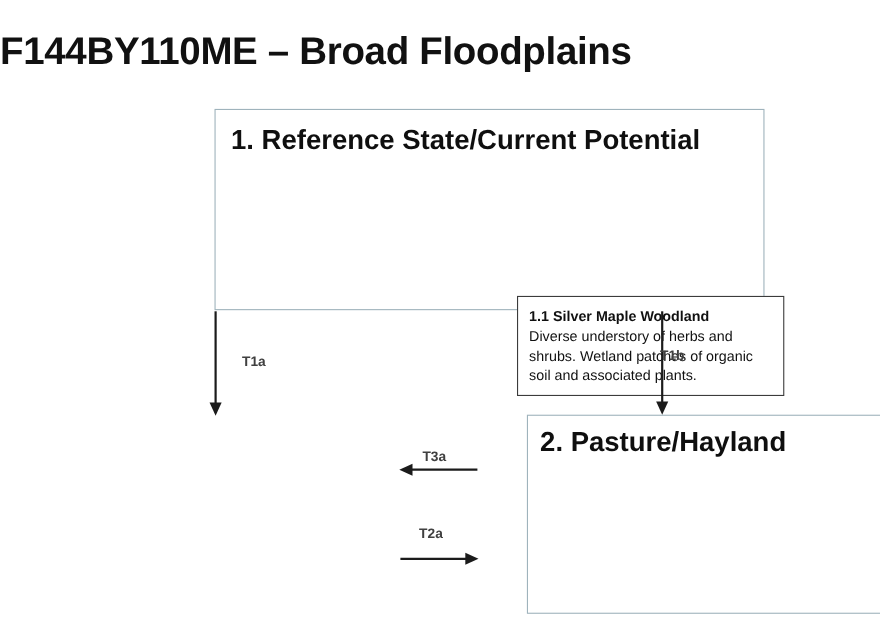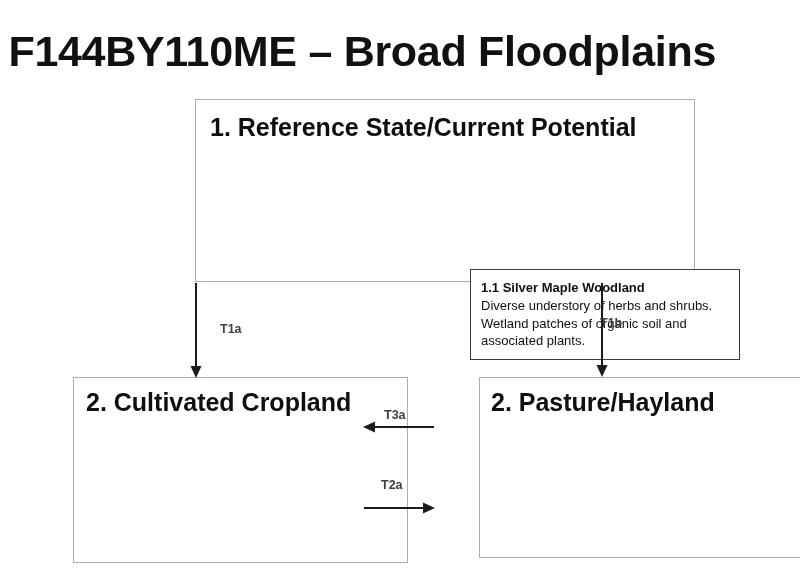--- a/index.html
+++ b/index.html
@@ -15,22 +15,22 @@
     font-family: "Liberation Sans", sans-serif;
     overflow: hidden;
   }
 
   
   #diagram-title {
     position: absolute;
     left: 0;
     top: 27px;
     width: 716px;
-    text-align: right;
-    font-size: 43px;
+    text-align: left;
+    font-size: 35px;
     font-weight: 700;
     color: #111111;
     letter-spacing: -0.3px;
     white-space: nowrap;
   }
 
   
   .state-box {
     position: absolute;
     background: #ffffff;
@@ -70,21 +70,21 @@
     margin: 0 0 1px 0;
   }
   .community-desc {
     font-size: 13px;
     font-weight: 400;
     color: #101010;
     line-height: 1.35;
     margin: 0;
   }
 
-  #community-1-1 { left: 274px; top: 169px; width: 270px; height: 91px; }
+  #community-1-1 { left: 274px; top: 169px; width: 243px; height: 91px; }
 
   
   #arrow-layer {
     position: absolute;
     left: 0;
     top: 0;
     width: 800px;
     height: 584px;
     pointer-events: none;
   }
@@ -116,24 +116,20 @@
   <div id="diagram-title">F144BY110ME – Broad Floodplains</div>
 
   <div class="state-box" id="state-1">
     <div class="state-title">1. Reference State/Current Potential</div>
     <div class="community-box" id="community-1-1">
       <p class="community-name">1.1 Silver Maple Woodland</p>
       <p class="community-desc">Diverse understory of herbs and shrubs. Wetland patches of organic soil and associated plants.</p>
     </div>
   </div>
 
-  <div class="state-box" id="state-2">
-    <div class="state-title">2. Cultivated Cropland</div>
-
-  </div>
 
   <div class="state-box" id="state-3">
     <div class="state-title">2. Pasture/Hayland</div>
 
   </div>
 
   <svg id="arrow-layer" viewBox="0 0 800 584" width="800" height="584">
 
     <g>
       <line class="arrow-line" x1="196" y1="283" x2="196" y2="369"></line>

